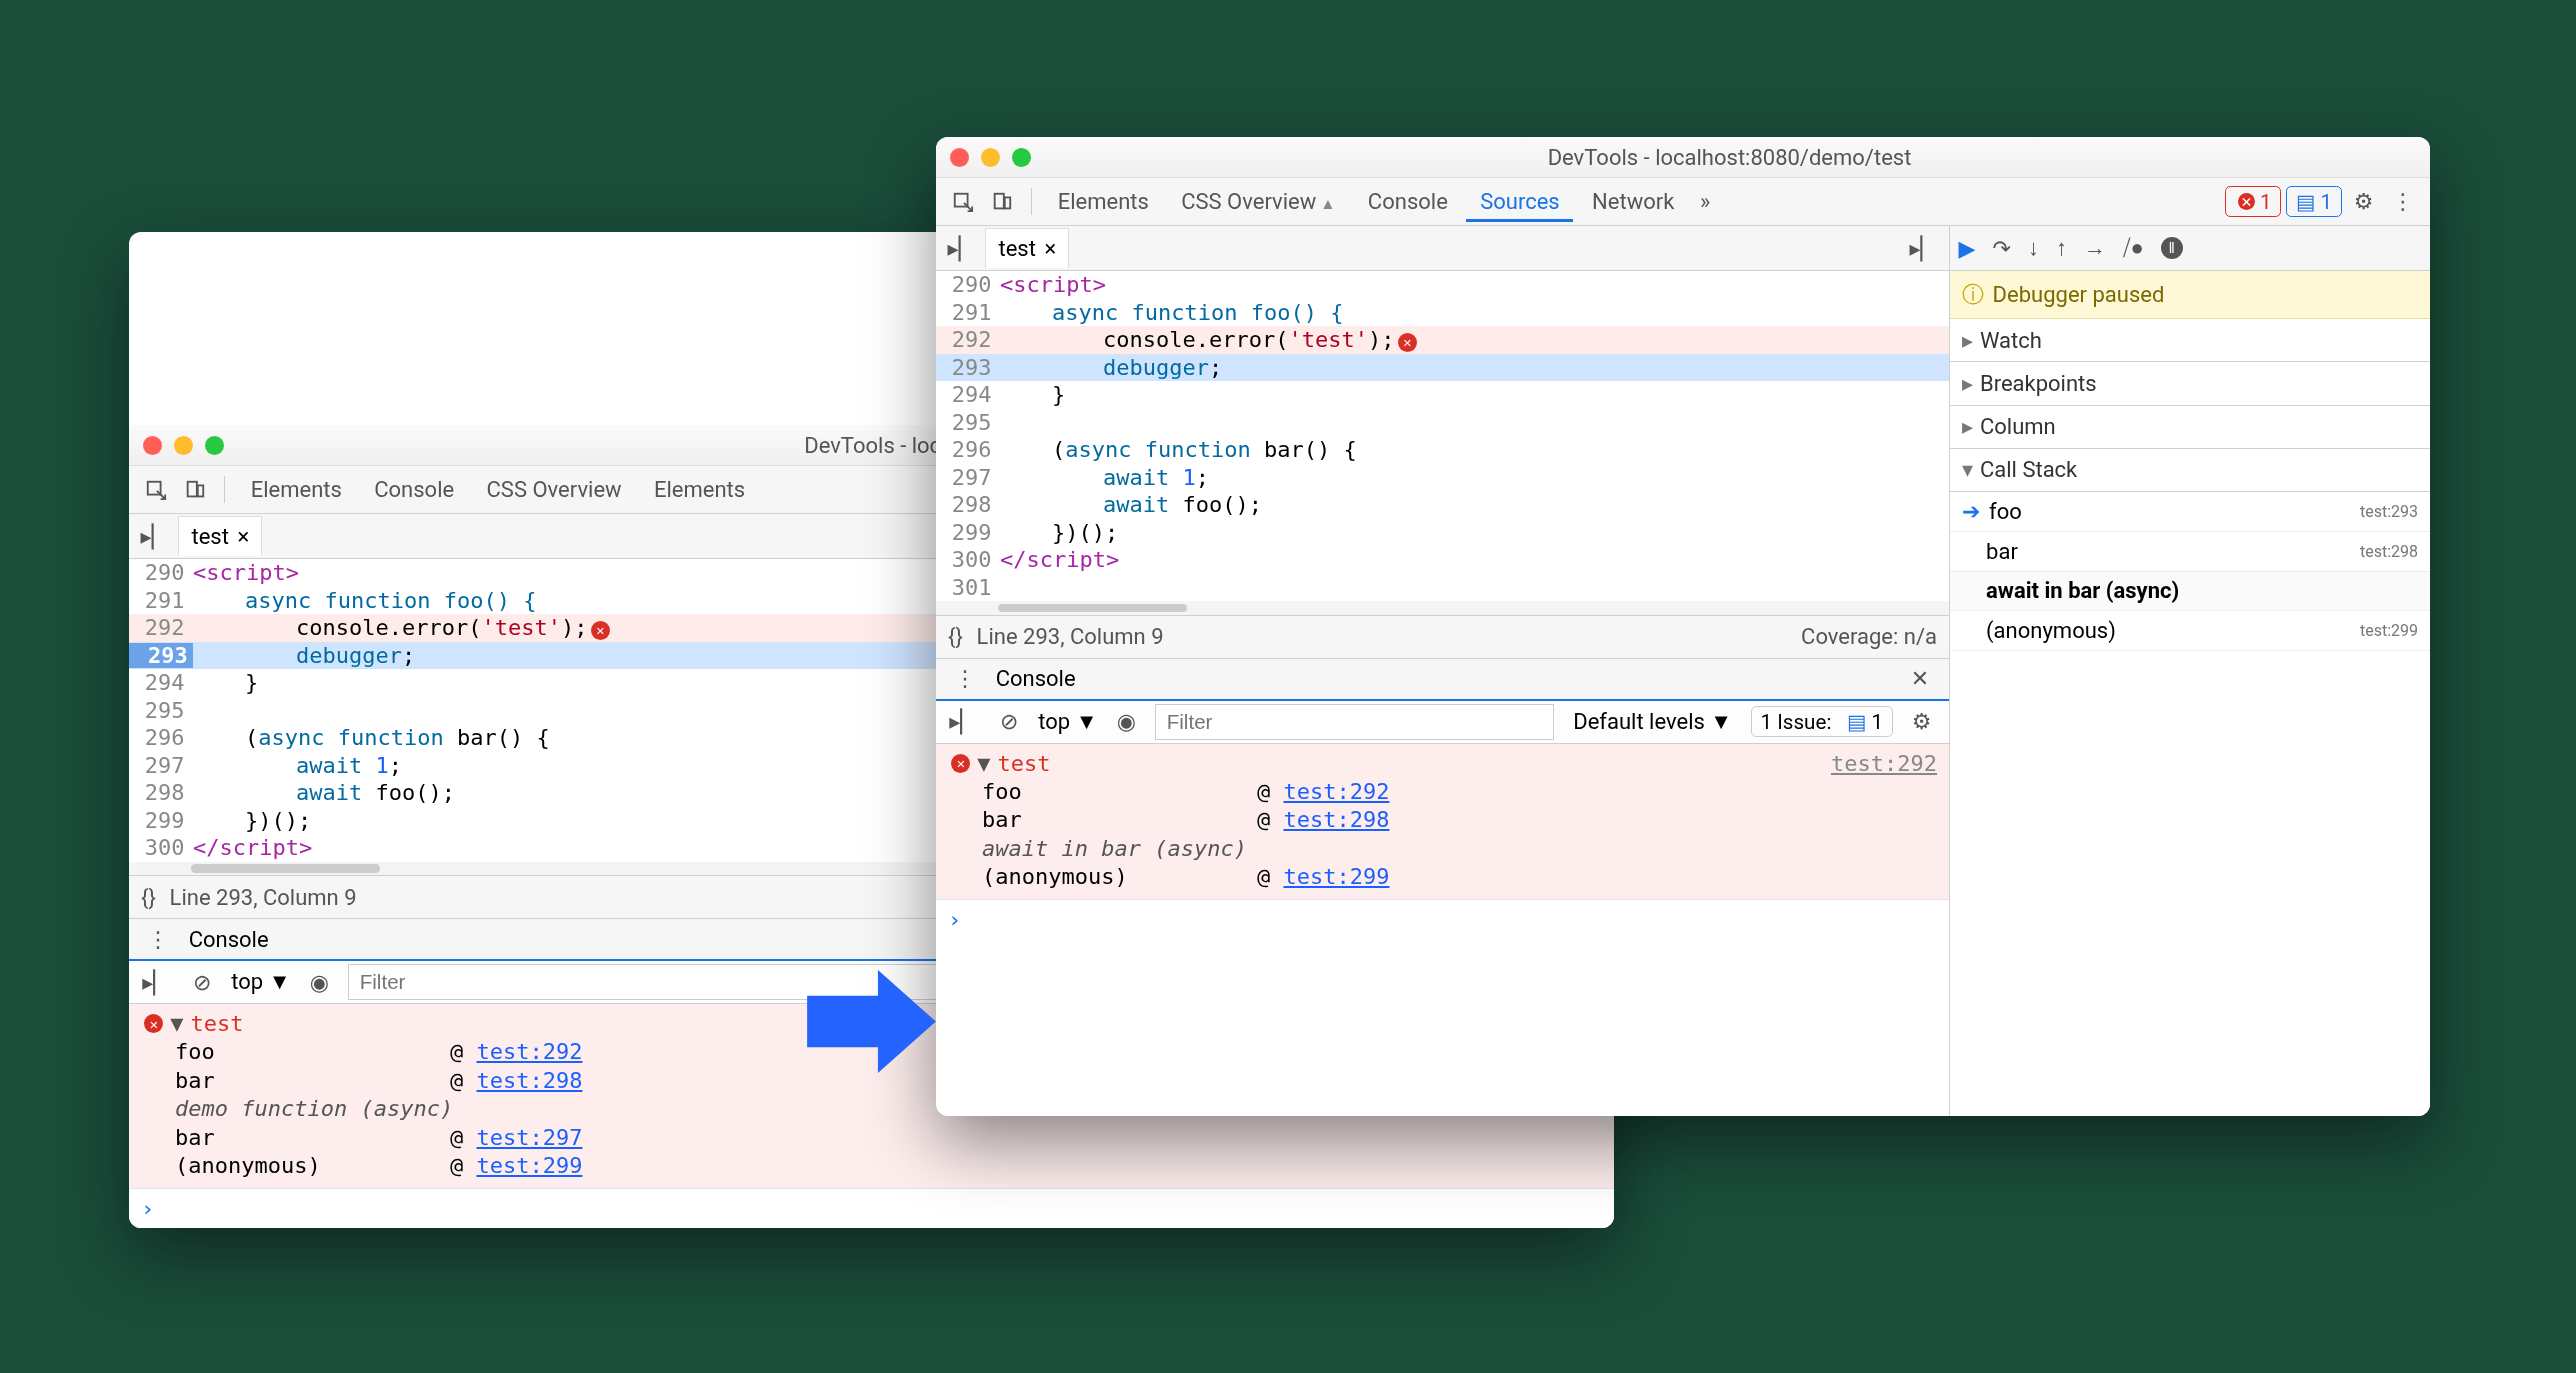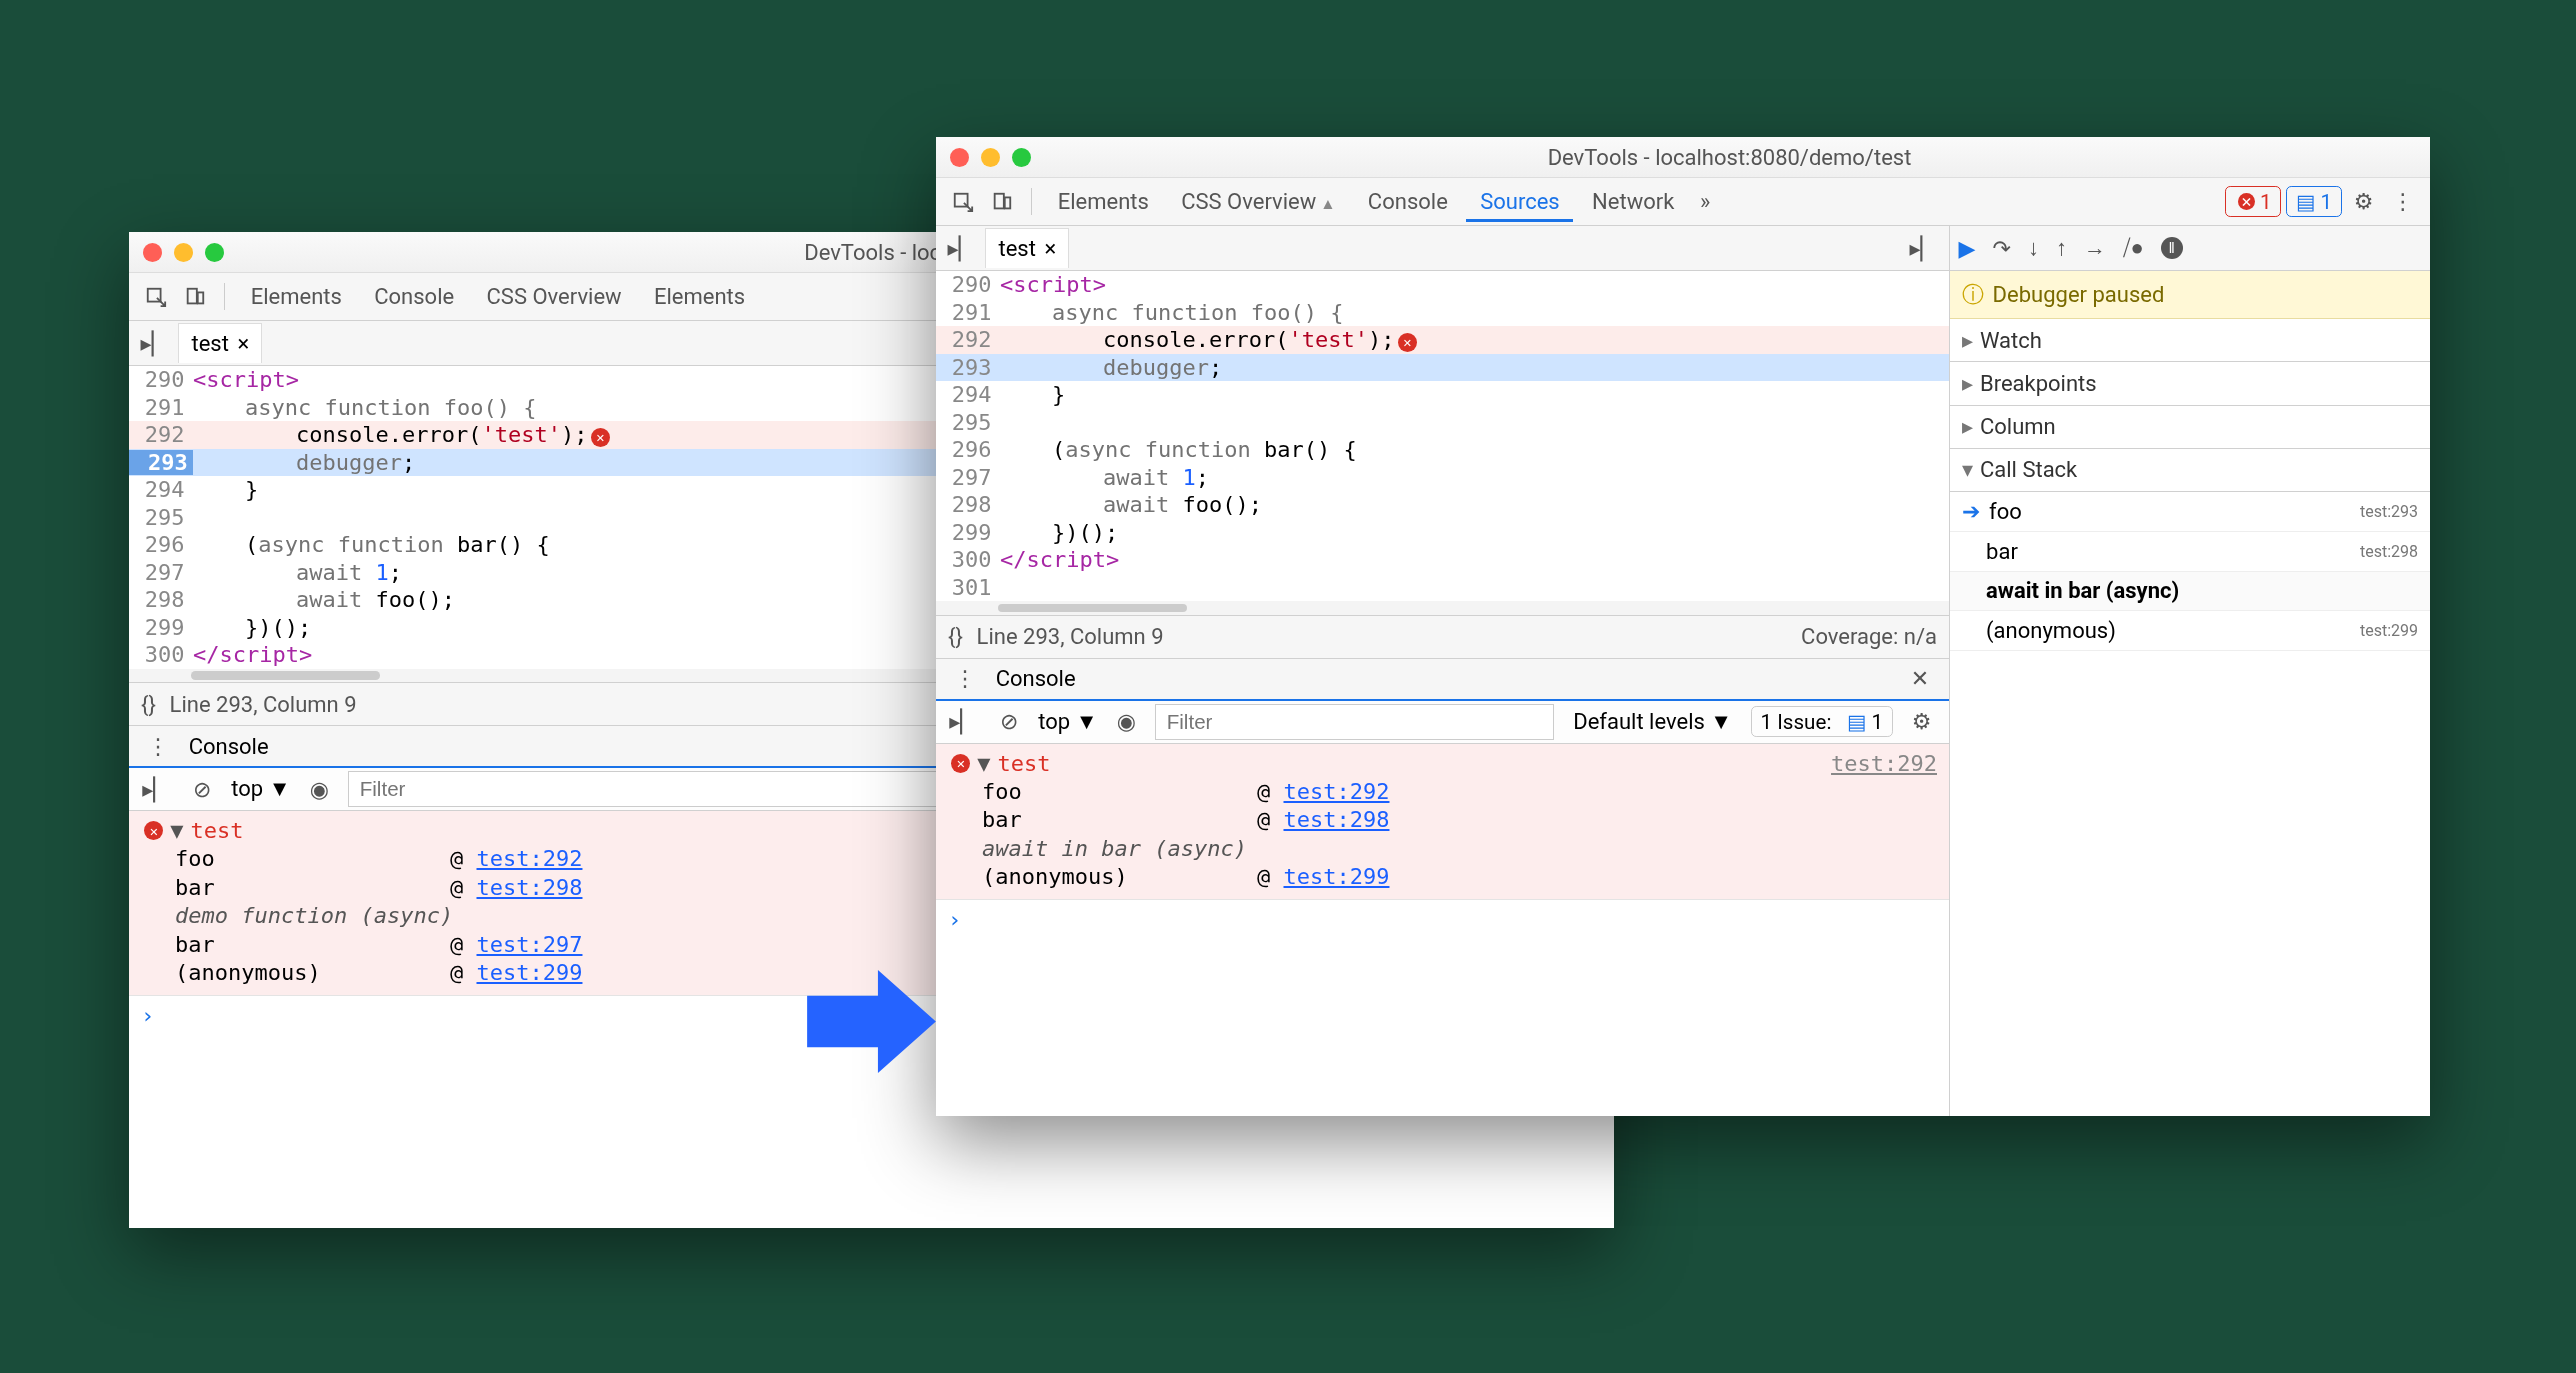--- a/index.html
+++ b/index.html
@@ -8,25 +8,26 @@
     font-family: -apple-system, BlinkMacSystemFont, "Segoe UI", Roboto, sans-serif;
     width: 2576px;
     height: 1374px;
     position: relative;
     font-size: 22px;
   }
   .mono { font-family: "SF Mono", Menlo, Monaco, Consolas, monospace; }
   .window {
     position: absolute;
     background: #fff;
-    border-radius: 0;
+    border-radius: 12px;
     box-shadow: 0 26px 69px rgba(0,0,0,0.45);
     overflow: hidden;
     display: flex;
     flex-direction: column;
+    justify-content: flex-end;
   }
   .w1 { left: 129px; top: 232px; width: 1485px; height: 996px; }
   .w2 { left: 936px; top: 137px; width: 1494px; height: 979px; }
   .titlebar {
     height: 41px;
     background: linear-gradient(#fafafa,#f0f0f0);
     border-bottom: 0.9px solid #ddd;
     display: flex;
     align-items: center;
     padding: 0 13.7px;
@@ -93,21 +94,21 @@
     gap: 8.6px;
     border: 0.9px solid #ddd;
     border-bottom: none;
   }
   .code-area { display: flex; flex-direction: column; background: #fff; }
   .code-line { display: flex; align-items: center; height: 27.5px; font-size: 22px; }
   .gutter { width: 64px; text-align: right; color: #888; padding-right: 8.6px; flex-shrink: 0; }
   .hl-err { background: #fdecea; }
   .hl-cur { background: #cfe4ff; }
   .arrow-gutter { background: #6aa3e8; color: #fff; font-weight: bold; text-align: right; padding-right: 5.2px; }
-  .kw { color: #737373; }
+  .kw { color: #0369a1; }
   .str { color: #b00020; }
   .num { color: #1a5fff; }
   .tag { color: #a626a4; }
   .err-circle { display: inline-flex; width: 19px; height: 19px; border-radius: 50%; background: #d93025; color: #fff; font-size: 13.7px; align-items: center; justify-content: center; margin-left: 3.4px; }
   .hscroll { height: 13.7px; background: #f4f4f4; display: flex; align-items: center; }
   .hscroll-thumb { background: #ccc; height: 8.6px; width: 189px; margin-left: 62px; border-radius: 4.3px; }
   .status-row {
     height: 43px;
     border-top: 0.9px solid #d0d0d0;
     display: flex;

